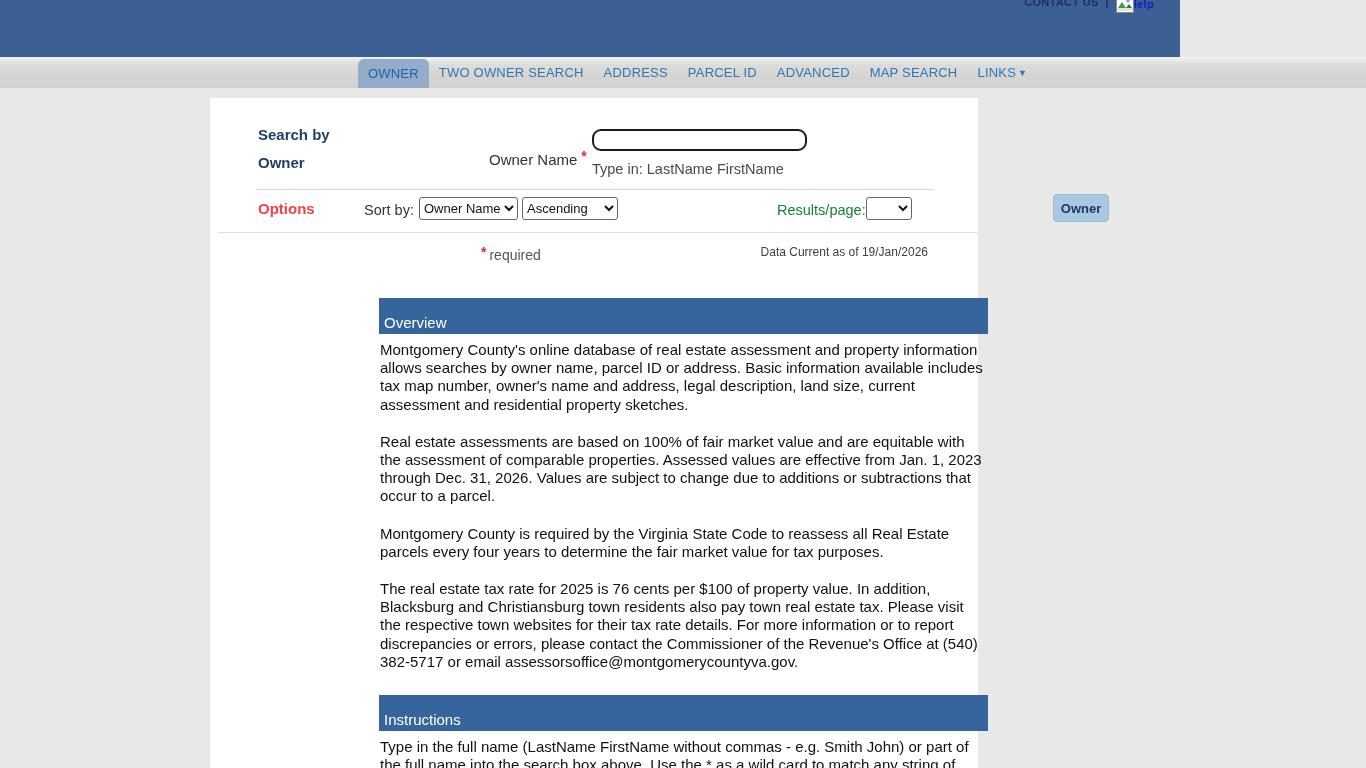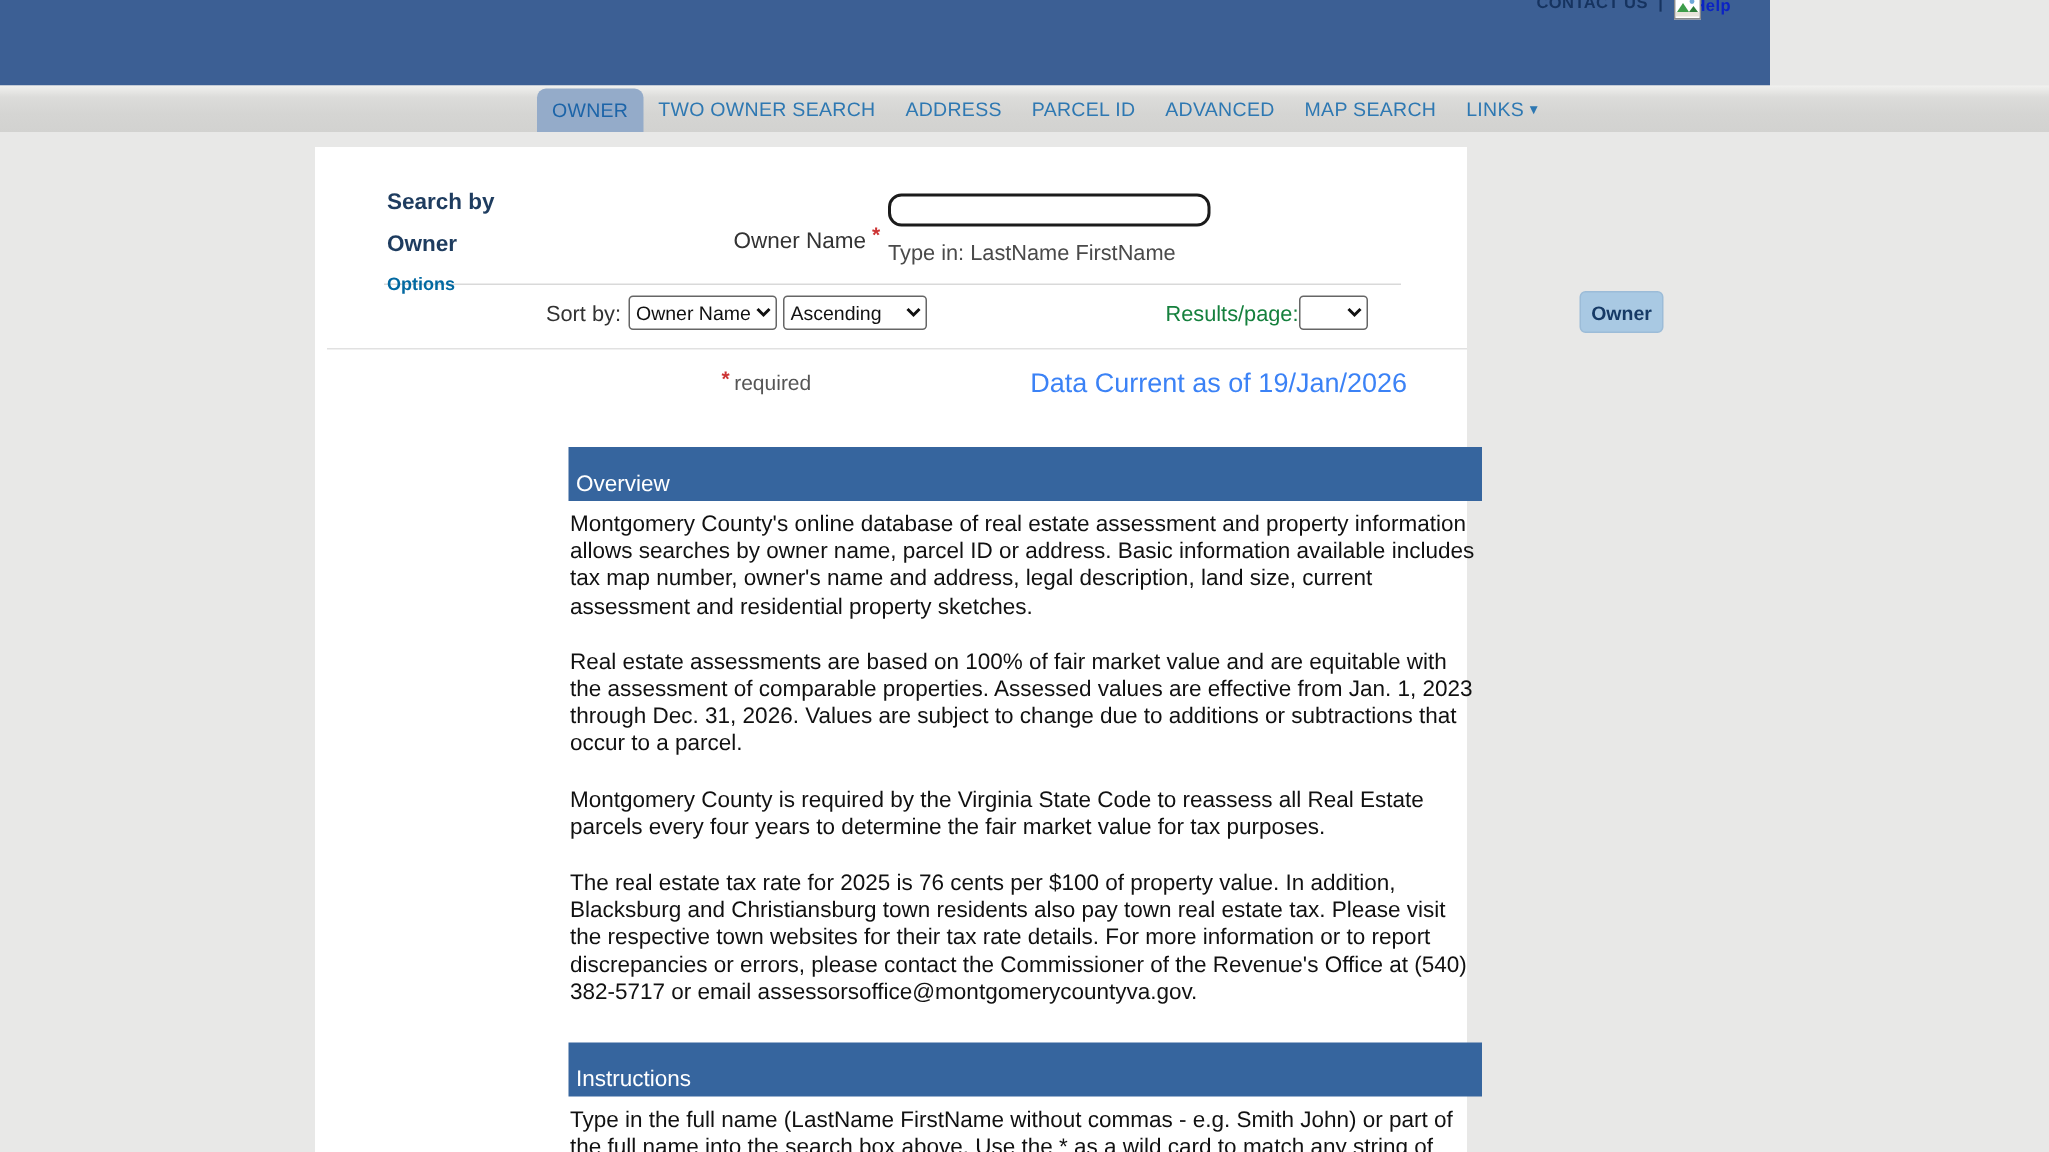--- a/index.html
+++ b/index.html
@@ -34,36 +34,36 @@
   .owner-label{position:absolute;left:279px;top:38px;font-size:15px;color:#333;margin-top:12px;}
   .req-star{color:#cc3333;font-weight:bold;font-size:14px;vertical-align:4px;margin-left:4px;}
   .owner-input{position:absolute;left:382px;top:31px;width:199px;height:16px;
     border:2px solid #1b1b1b;border-radius:9px;padding:1px 6px;font-size:14px;
     font-family:"Liberation Sans", sans-serif;outline:none;background:#fff;}
   .owner-hint{position:absolute;left:382px;top:63px;font-size:14.5px;color:#4a4a4a;}
 
   .divider1{position:absolute;left:46px;right:44px;top:91px;border-top:1px solid #d9d9d9;}
   .divider2{position:absolute;left:8px;right:0;top:134px;border-top:1px solid #e1e1e1;}
 
-  .options-title{position:absolute;left:48px;top:84px;font-size:12px;font-weight:bold;color:#0369a1;}
+  .options-title{position:absolute;left:48px;top:102px;font-size:15px;font-weight:bold;color:#ef4444;}
   .sortby-label{position:absolute;left:154px;top:104px;font-size:14.5px;color:#333;}
   .sel{position:absolute;top:99px;height:23px;font-size:13px;color:#111;background:#fff;
     border:1px solid #666;border-radius:3px;font-family:"Liberation Sans", sans-serif;}
   .sel-field{left:209px;width:99px;}
   .sel-dir{left:312px;width:96px;}
   .rpp-label{position:absolute;left:567px;top:104px;font-size:14.5px;color:#15803d;}
   .sel-rpp{left:656px;width:36px;padding-left:44px;}
   .search-btn{position:absolute;left:843px;top:96px;width:56px;height:28px;
     background:#a9c9e3;color:#163a66;font-weight:bold;font-size:13px;
     border:1px solid #9cbcd8;border-radius:4px;cursor:pointer;
     font-family:"Liberation Sans", sans-serif;}
 
   .required-note{position:absolute;left:271px;top:146px;font-size:14px;color:#555;}
   .required-note .req-star{vertical-align:3px;margin:0 3px 0 0;}
-  .data-current{position:absolute;right:40px;top:147px;font-size:18px;color:#3b82f6;}
+  .data-current{position:absolute;right:50px;top:147px;font-size:12px;color:#404040;}
 
   .article{position:absolute;left:169px;top:200px;width:609px;}
   .section-header{background:#36659e;color:#ffffff;font-size:15px;padding:16px 5px 3px 5px;}
   .article p{font-size:15px;line-height:18.2px;margin:7px 0 19px 1px;color:#111;}
   .instructions-header{margin-top:24px;}
 </style>
 </head>
 <body>
 
 <div class="topbar">

